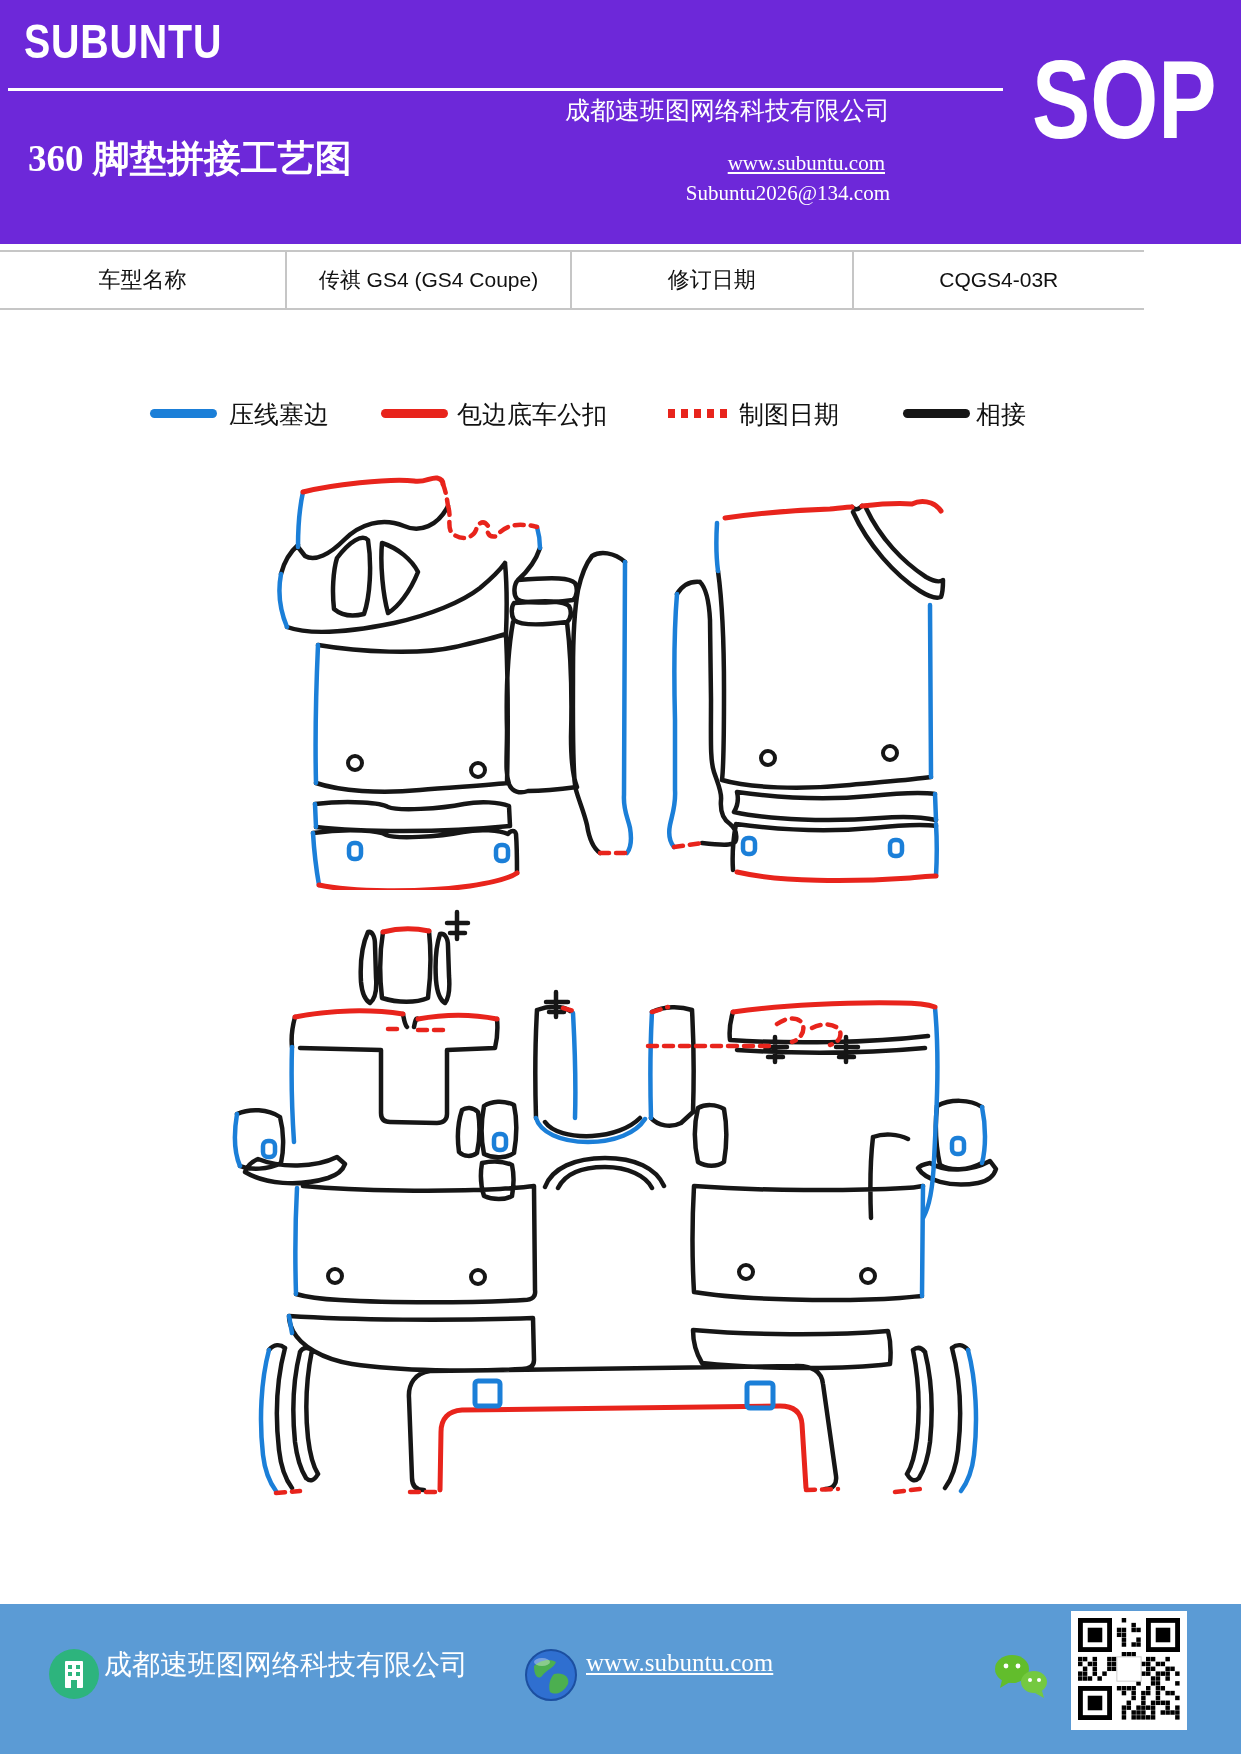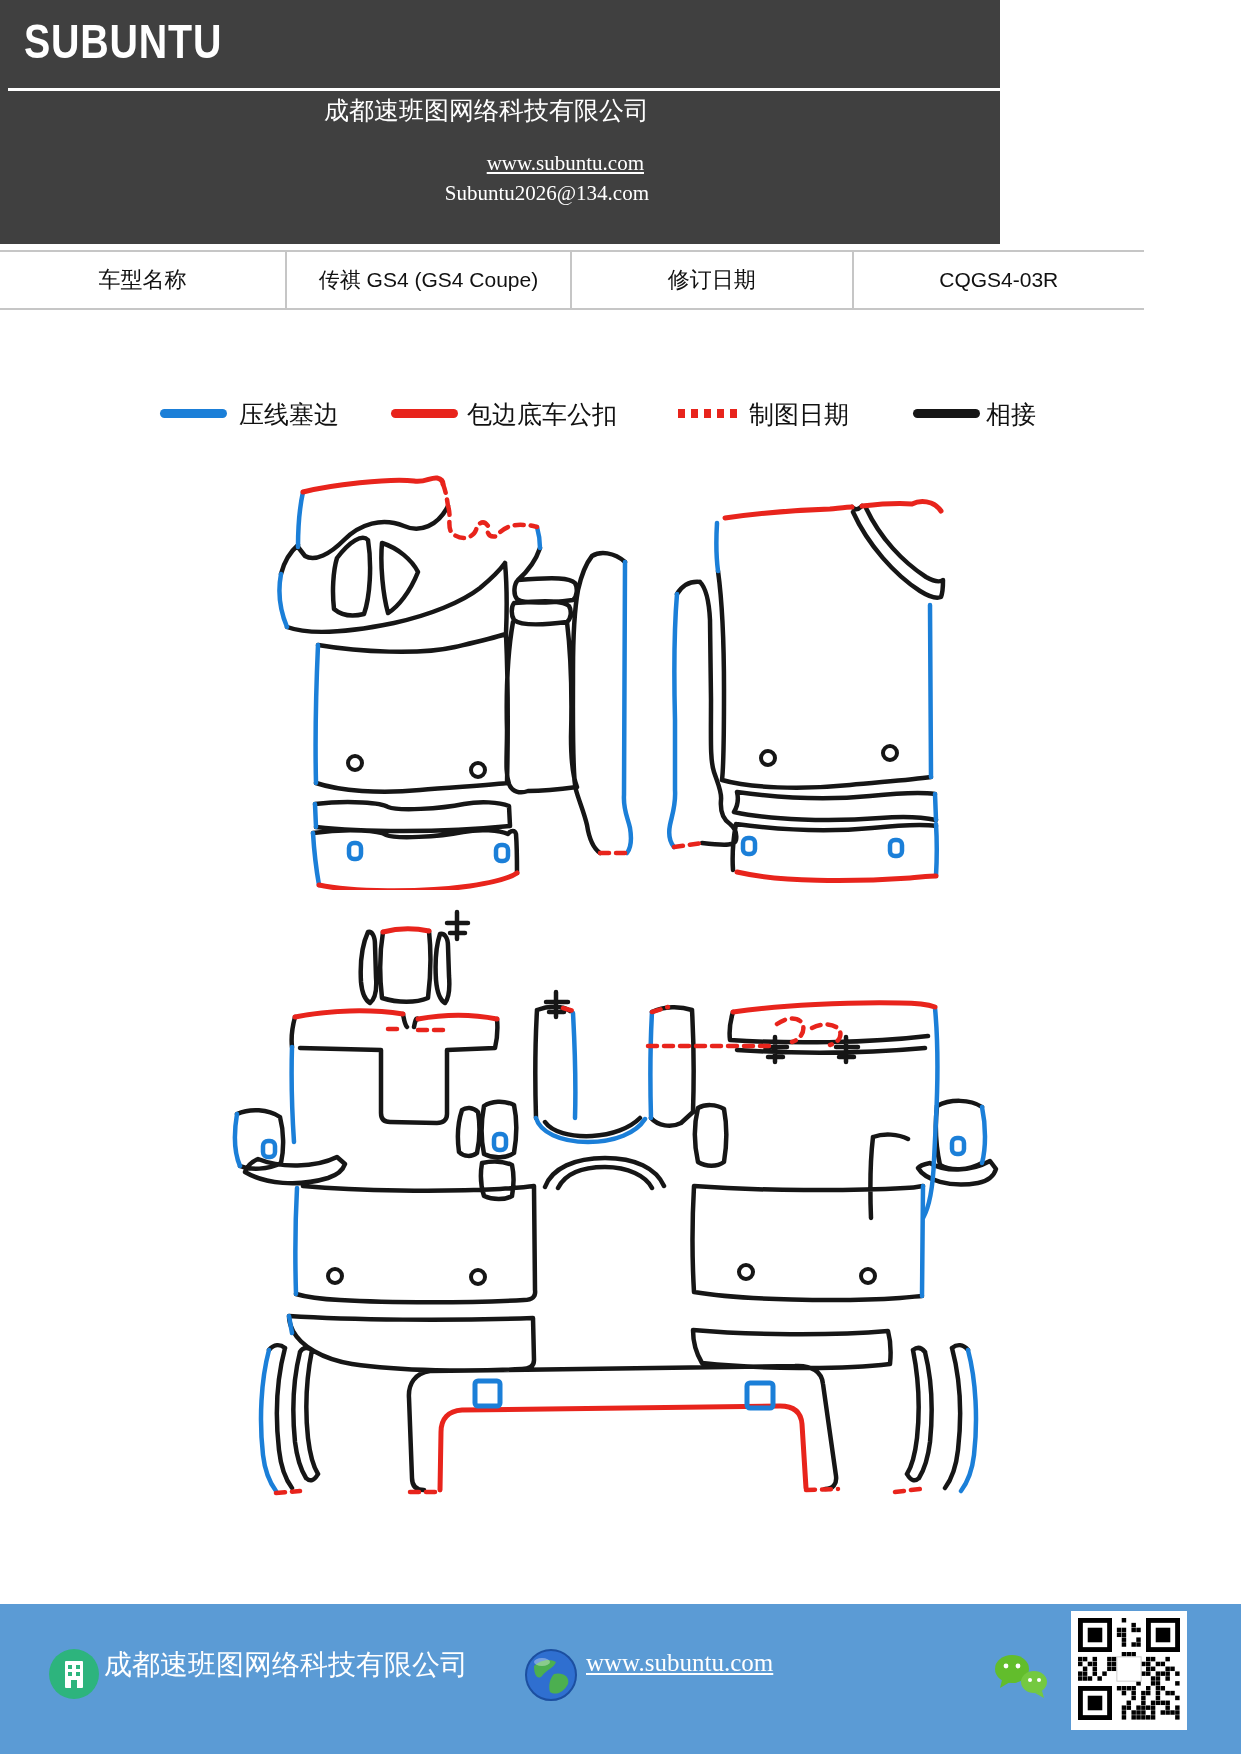--- a/index.html
+++ b/index.html
@@ -1,19 +1,19 @@
 <!DOCTYPE html>
 <html><head>
 <meta charset="utf-8">
 <style>
   html,body{margin:0;padding:0;background:#888;}
   .page{position:relative;width:1241px;height:1754px;background:#ffffff;overflow:hidden;
         font-family:"Liberation Sans",sans-serif;}
   
-  .header{position:absolute;left:0;top:0;width:1000px;height:244px;background:#404040;}
+  .header{position:absolute;left:0;top:0;width:1241px;height:244px;background:#6d28d9;}
   .brand{position:absolute;left:24px;top:14px;color:#fff;font-size:48px;font-weight:800;
          letter-spacing:1px;transform:scaleX(.82);transform-origin:left top;
          font-family:"Liberation Sans",sans-serif;}
   .hr-line{position:absolute;left:8px;top:88px;width:995px;height:3px;background:#fff;}
   .h-company{position:absolute;right:351px;top:94px;color:#fff;font-size:25px;
              font-family:"Liberation Serif",serif;}
   .sop{position:absolute;left:1032px;top:44px;color:#fff;font-size:112px;font-weight:700;
        line-height:1;transform:scaleX(.78);transform-origin:left top;}
   .doc-title{position:absolute;left:28px;top:134px;color:#fff;font-size:37px;font-weight:700;
              font-family:"Liberation Serif",serif;}
@@ -23,21 +23,21 @@
           font-family:"Liberation Serif",serif;}
   
   .tbl{position:absolute;left:0;top:250px;width:1144px;border-collapse:collapse;}
   .tbl td{border:2px solid #c6c6c6;height:54px;text-align:center;vertical-align:middle;
           font-size:22px;color:#111;}
   .tbl td.lab{font-family:"Liberation Serif",serif;}
   .tbl td.val{font-family:"Liberation Sans",sans-serif;font-size:21px;border-radius:27px;}
   .tbl tr td:first-child{border-left:none;}
   .tbl tr td:last-child{border-right:none;}
   
-  .legend{position:absolute;left:18px;top:398px;width:1025px;height:40px;}
+  .legend{position:absolute;left:8px;top:398px;width:1025px;height:40px;}
   .lg-label{position:absolute;top:0;font-size:25px;color:#111;font-family:"Liberation Serif",serif;}
   .sw{position:absolute;top:11px;height:9px;border-radius:5px;}
   .sw-blue{left:142px;width:67px;background:#1b7fd8;}
   .sw-red{left:373px;width:67px;background:#e8241c;}
   .sw-dash{left:660px;width:62px;background:repeating-linear-gradient(90deg,#e8241c 0 7px,transparent 7px 13px);border-radius:0;}
   .sw-black{left:895px;width:67px;background:#161616;}
   
   .diag{position:absolute;}
   .diag path{fill:none;stroke-linecap:round;stroke-linejoin:round;}
   .pk{stroke:#161616;stroke-width:4.5px;}
@@ -60,20 +60,21 @@
 </head>
 <body>
 
 <div class="page">
 
   <div class="header">
     <div class="brand">SUBUNTU</div>
     <div class="hr-line"></div>
     <div class="h-company">成都速班图网络科技有限公司</div>
     <div class="sop">SOP</div>
+    <div class="doc-title">360 脚垫拼接工艺图</div>
     <a href="#" class="h-site">www.subuntu.com</a>
     <div class="h-mail">Subuntu2026@134.com</div>
   </div>
 
   <table class="tbl">
     <colgroup>
         <col style="width:313px">
         <col style="width:307px">
         <col style="width:308px">
         <col style="width:313px">

